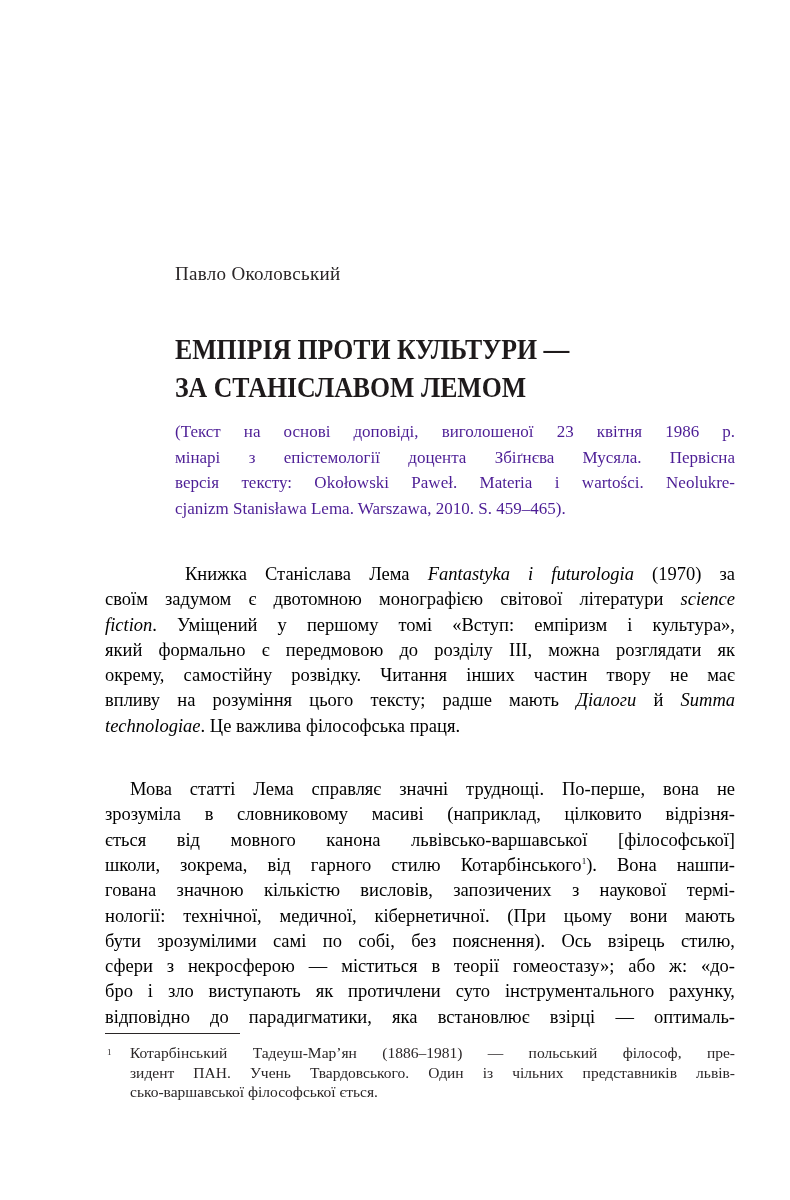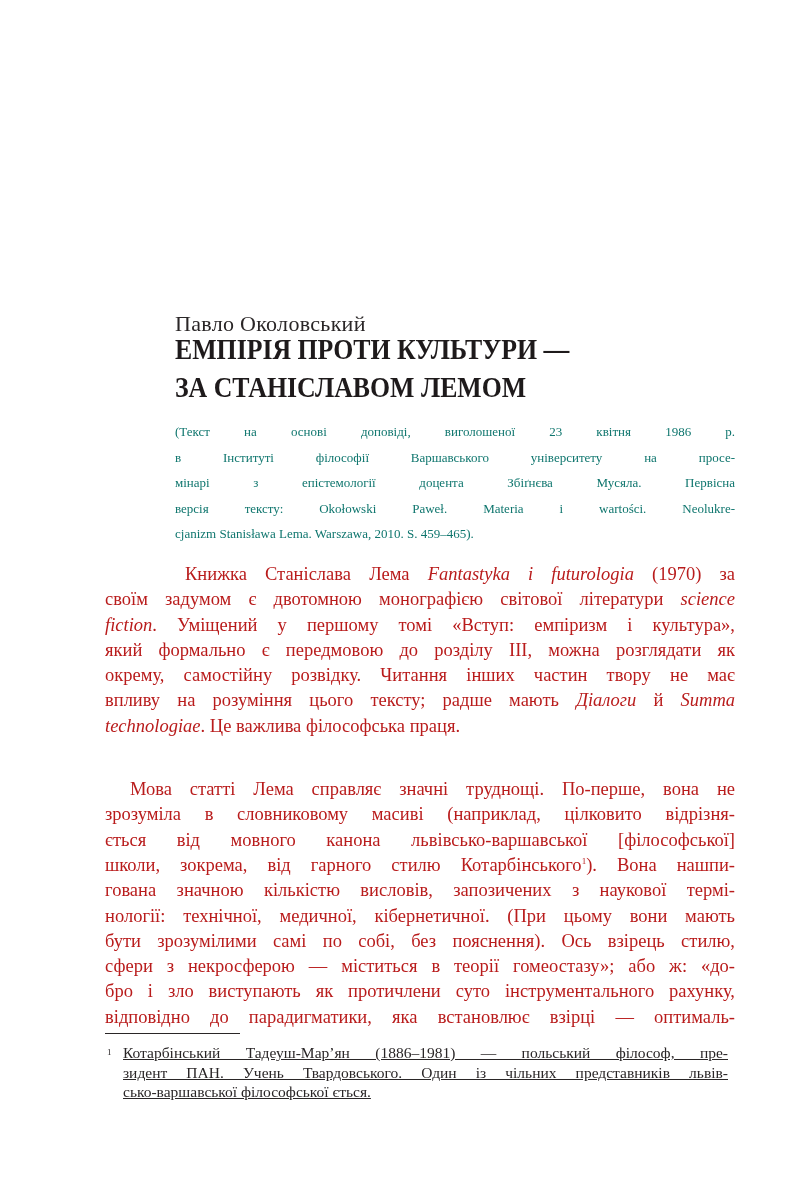--- a/index.html
+++ b/index.html
@@ -18,60 +18,59 @@
     .page {
       position: absolute;
       left: 0; top: 0;
       width: 790px; height: 1200px;
     }
     .author {
       position: absolute;
       left: 175px;
       top: 263px;
       font-family: "Liberation Serif", serif;
-      font-size: 22px;
+      font-size: 19px;
       letter-spacing: 0.3px;
       color: #2a2627;
-      margin-top: 48px;
     }
     .title {
       position: absolute;
       left: 175px;
       top: 330px;
       font-family: "Liberation Serif", serif;
       font-weight: bold;
       font-size: 30px;
       line-height: 38px;
       color: #1e1a1b;
       transform: scaleX(0.86);
       transform-origin: left top;
       white-space: nowrap;
     }
     .note {
       position: absolute;
       left: 175px;
       top: 419px;
       width: 560px;
       font-family: "Liberation Serif", serif;
-      font-size: 13px;
+      font-size: 17px;
       line-height: 25.5px;
       text-align: justify;
-      color: #0f766e;
+      color: #4c1d95;
     }
     .note .ln { display: block; text-align: justify; text-align-last: justify; white-space: nowrap; }
     .note .ln.last { text-align-last: left; }
     .body {
       position: absolute;
       left: 105px;
       top: 562px;
       width: 630px;
       font-family: "Liberation Serif", serif;
       font-size: 18.5px;
       line-height: 25.3px;
-      color: #b91c1c;
+      color: #000000;
     }
     .ln {
       display: block;
       text-align: justify;
       text-align-last: justify;
       white-space: nowrap;
       overflow: visible;
     }
     .ln.last { text-align-last: left; }
     .ln.indent { padding-left: 80px; }
@@ -96,40 +95,38 @@
       line-height: 19.5px;
       color: #2a2627;
     }
     .fn-num {
       position: absolute;
       left: 2px;
       top: 0;
       font-size: 9px;
     }
     .fn-text {
-      margin-left: 18px;
+      margin-left: 25px;
       width: 605px;
-      text-decoration: underline;
     }
   </style>
 </head>
 <body>
 
 <div class="page">
 
   <div class="author">Павло Околовський</div>
 
   <div class="title">
     <div>ЕМПІРІЯ ПРОТИ КУЛЬТУРИ —</div>
     <div>ЗА СТАНІСЛАВОМ ЛЕМОМ</div>
   </div>
 
   <div class="note">
     <span class="ln">(Текст на основі доповіді, виголошеної 23 квітня 1986 р.</span>
-    <span class="ln">в Інституті філософії Варшавського університету на просе-</span>
     <span class="ln">мінарі з епістемології доцента Збіґнєва Мусяла. Первісна</span>
     <span class="ln">версія тексту: Okołowski Paweł. Materia i wartości. Neolukre-</span>
     <span class="ln last">cjanizm Stanisława Lema. Warszawa, 2010. S. 459–465).</span>
   </div>
 
   <div class="body">
 
     <div>
       <span class="ln indent"><span>Книжка Станіслава Лема </span><em>Fantastyka i futurologia</em><span> (1970) за</span></span>
       <span class="ln"><span>своїм задумом є двотомною монографією світової літератури </span><em>science</em></span>

